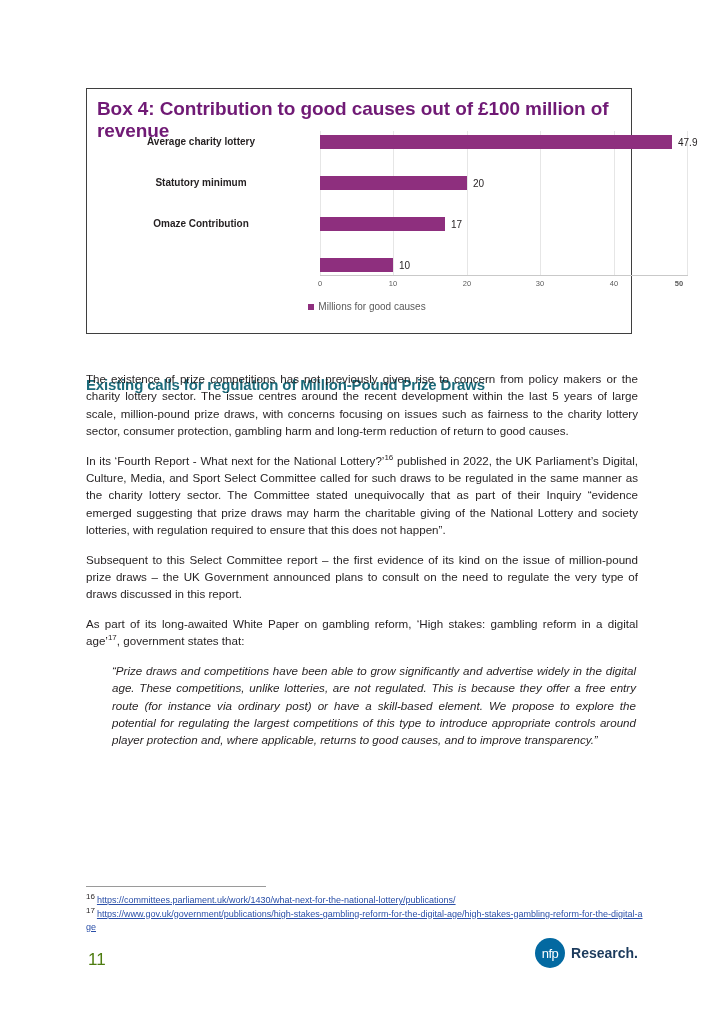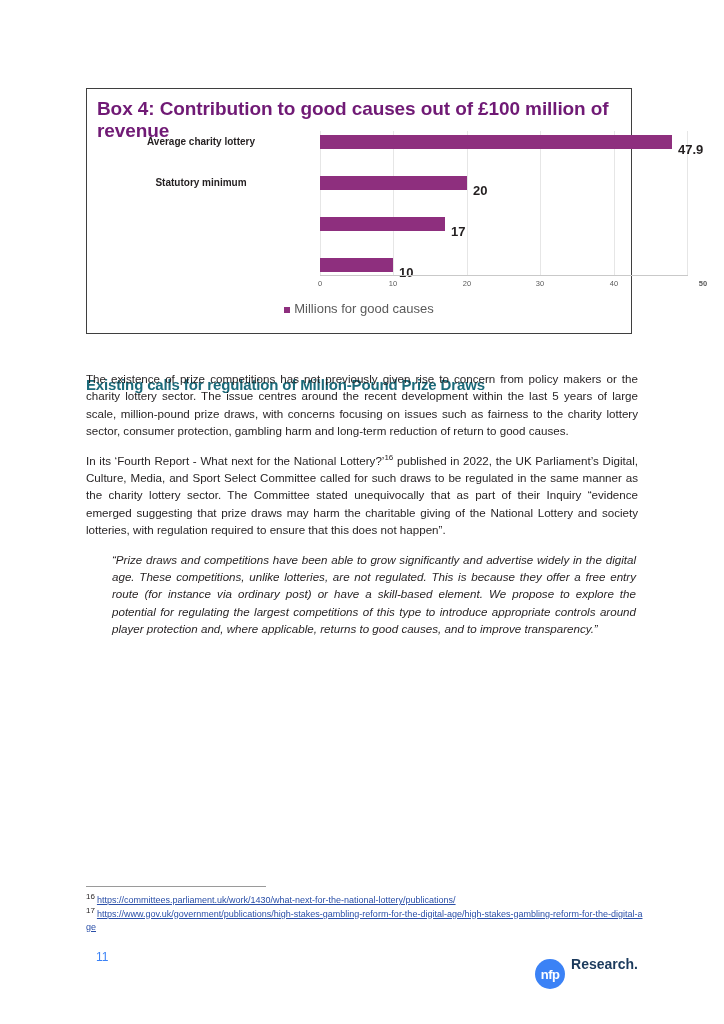--- a/index.html
+++ b/index.html
@@ -65,25 +65,25 @@
   }
   .bar {
     position: absolute;
     left: 233px;
     top: 2px;
     height: 14px;
     background: #8e2f7e;
   }
   .bar-value {
     position: absolute;
-    font-size: 13px;
-    font-weight: bold;
+    font-size: 10px;
+    font-weight: normal;
     color: #231f20;
     line-height: 18px;
-    top: 8px;
+    top: 1px;
   }
   .axis-line {
     position: absolute;
     left: 233px;
     top: 150px;
     width: 368px;
     height: 1px;
     background: #c9c9c9;
   }
   .tick {
@@ -96,24 +96,24 @@
   .gridline {
     position: absolute;
     top: 6px;
     width: 1px;
     height: 144px;
     background: #e6e6e6;
   }
   .legend {
     position: absolute;
     top: 176px;
-    left: 0;
+    left: 8px;
     width: 100%;
     text-align: center;
-    font-size: 13px;
+    font-size: 10px;
     color: #5a5a5a;
   }
   .legend-swatch {
     display: inline-block;
     width: 6px;
     height: 6px;
     background: #8e2f7e;
     margin-right: 4px;
     position: relative;
     top: 0px;
@@ -185,45 +185,43 @@
   .fn-link {
     color: #2a4fa8;
     word-break: break-all;
   }
 
   
   .page-num {
     position: absolute;
     left: 88px;
     top: 950px;
-    font-size: 12px;
-    color: #3b82f6;
-    margin-left: 8px;
+    font-size: 17px;
+    color: #4d7c0f;
   }
   .logo {
     position: absolute;
     right: 86px;
     top: 938px;
     display: flex;
     align-items: center;
     gap: 6px;
   }
   .logo-mark {
     width: 30px;
     height: 30px;
     border-radius: 50%;
-    background: #3b82f6;
+    background: #0369a1;
     color: #ffffff;
     font-size: 13px;
-    font-weight: bold;
+    font-weight: normal;
     display: flex;
     align-items: center;
     justify-content: center;
     letter-spacing: -0.5px;
-    margin-top: 21px;
   }
   .logo-text {
     font-size: 14px;
     font-weight: bold;
     color: #1b3a5c;
   }
 </style>
 </head>
 <body>
 
@@ -247,52 +245,55 @@
         <div class="bar-value" style="left:591px;">47.9</div>
       </div>
 
       <div class="bar-row" style="top:49px;">
         <div class="bar-label">Statutory minimum</div>
         <div class="bar" style="width:147px;"></div>
         <div class="bar-value" style="left:386px;">20</div>
       </div>
 
       <div class="bar-row" style="top:90px;">
+        <div class="bar-label">Omaze Contribution</div>
         <div class="bar" style="width:125px;"></div>
         <div class="bar-value" style="left:364px;">17</div>
       </div>
 
       <div class="bar-row" style="top:131px;">
         <div class="bar" style="width:73px;"></div>
         <div class="bar-value" style="left:312px;">10</div>
       </div>
 
       <div class="axis-line"></div>
 
       <div class="tick" style="left:233px;">0</div>
       <div class="tick" style="left:306px;">10</div>
       <div class="tick" style="left:380px;">20</div>
       <div class="tick" style="left:453px;">30</div>
       <div class="tick" style="left:527px;">40</div>
-      <div class="tick" style="left:616px;font-weight:bold;">50</div>
+      <div class="tick" style="left:592px;font-weight:bold;">50</div>
 
       <div class="legend">
         <span class="legend-swatch"></span><span>Millions for good causes</span>
       </div>
     </div>
   </div>
 
   <div class="heading">Existing calls for regulation of Million-Pound Prize Draws</div>
 
   <div class="content">
     <p>The existence of prize competitions has not previously given rise to concern from policy makers or the charity lottery sector. The issue centres around the recent development within the last 5 years of large scale, million-pound prize draws, with concerns focusing on issues such as fairness to the charity lottery sector, consumer protection, gambling harm and long-term reduction of return to good causes.</p>
 
     <p><span>In its ‘Fourth Report - What next for the National Lottery?’</span><span class="sup">16</span><span> published in 2022, the UK Parliament’s Digital, Culture, Media, and Sport Select Committee called for such draws to be regulated in the same manner as the charity lottery sector. The Committee stated unequivocally that as part of their Inquiry “evidence emerged suggesting that prize draws may harm the charitable giving of the National Lottery and society lotteries, with regulation required to ensure that this does not happen”.</span></p>
 
-
+    <p>Subsequent to this Select Committee report – the first evidence of its kind on the issue of million-pound prize draws – the UK Government announced plans to consult on the need to regulate the very type of draws discussed in this report.</p>
+
+    <p><span>As part of its long-awaited White Paper on gambling reform, ‘High stakes: gambling reform in a digital age’</span><span class="sup">17</span><span>, government states that:</span></p>
 
     <p class="quote">“Prize draws and competitions have been able to grow significantly and advertise widely in the digital age. These competitions, unlike lotteries, are not regulated. This is because they offer a free entry route (for instance via ordinary post) or have a skill-based element. We propose to explore the potential for regulating the largest competitions of this type to introduce appropriate controls around player protection and, where applicable, returns to good causes, and to improve transparency.”</p>
 
   </div>
 
   <div class="fn-rule"></div>
   <div class="footnotes">
     <div class="fn"><span class="fn-num">16</span><a class="fn-link" href="#">https://committees.parliament.uk/work/1430/what-next-for-the-national-lottery/publications/</a></div>
     <div class="fn"><span class="fn-num">17</span><a class="fn-link" href="#">https://www.gov.uk/government/publications/high-stakes-gambling-reform-for-the-digital-age/high-stakes-gambling-reform-for-the-digital-age</a></div>
   </div>

